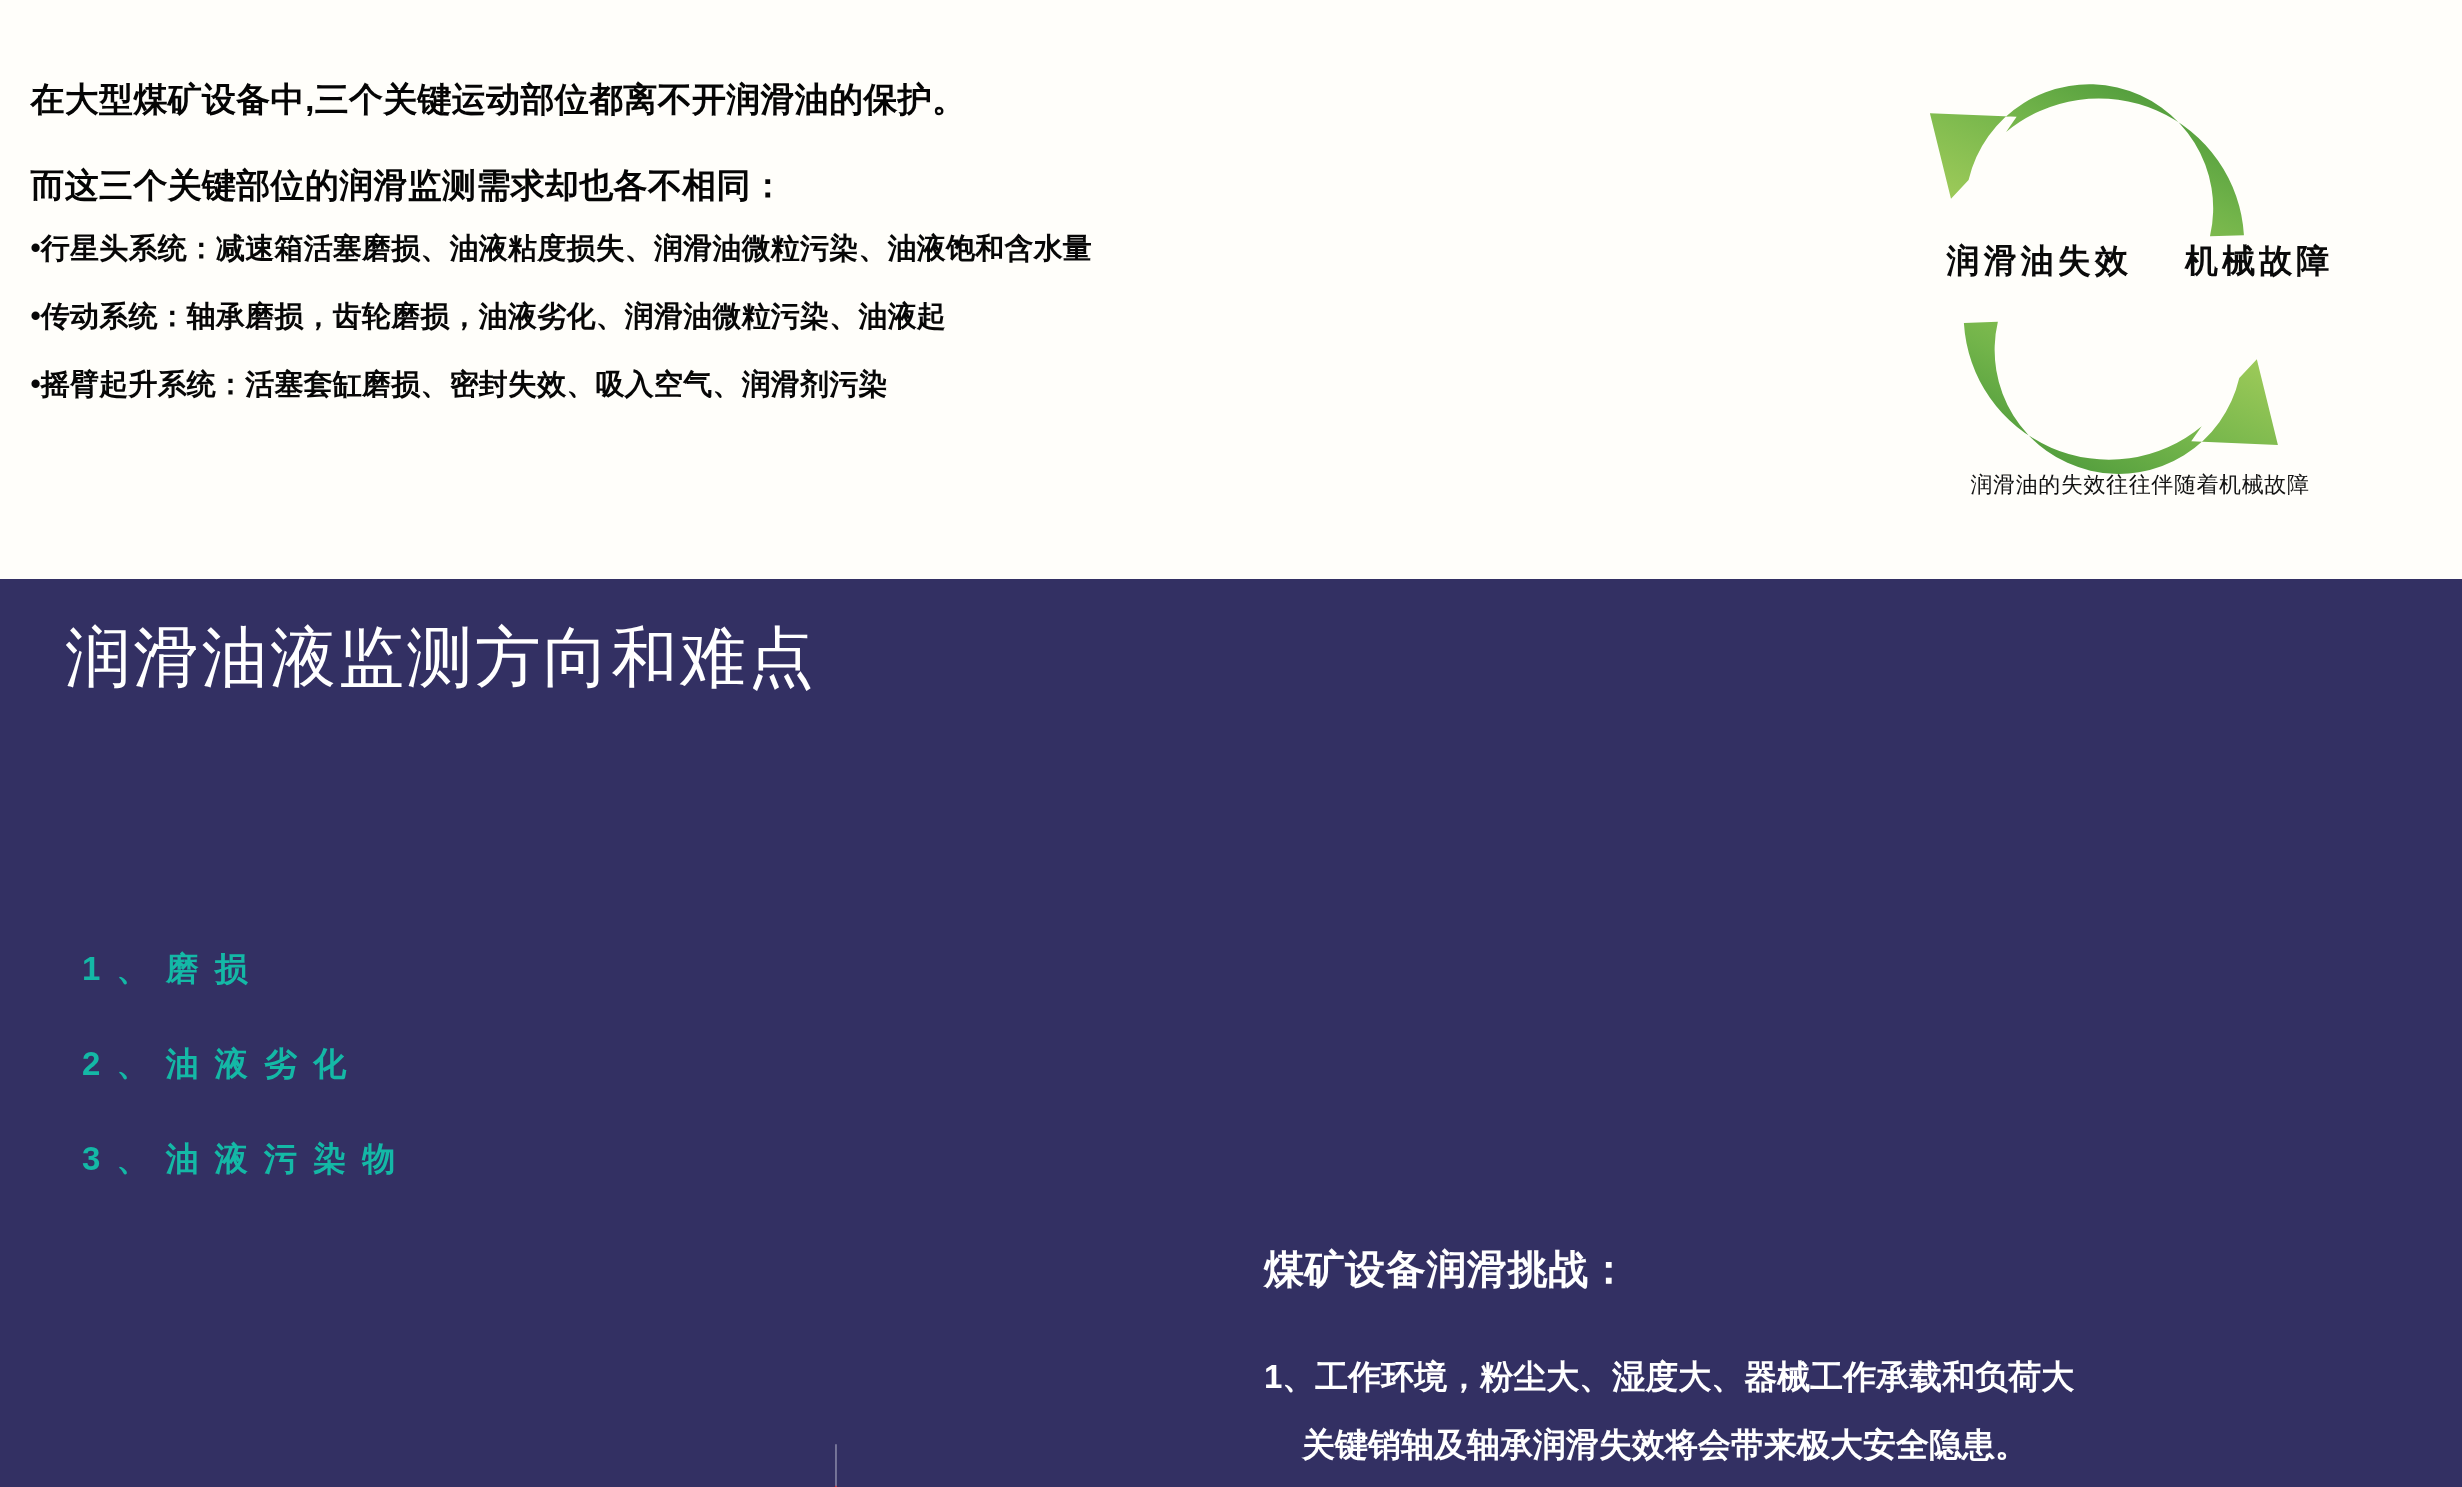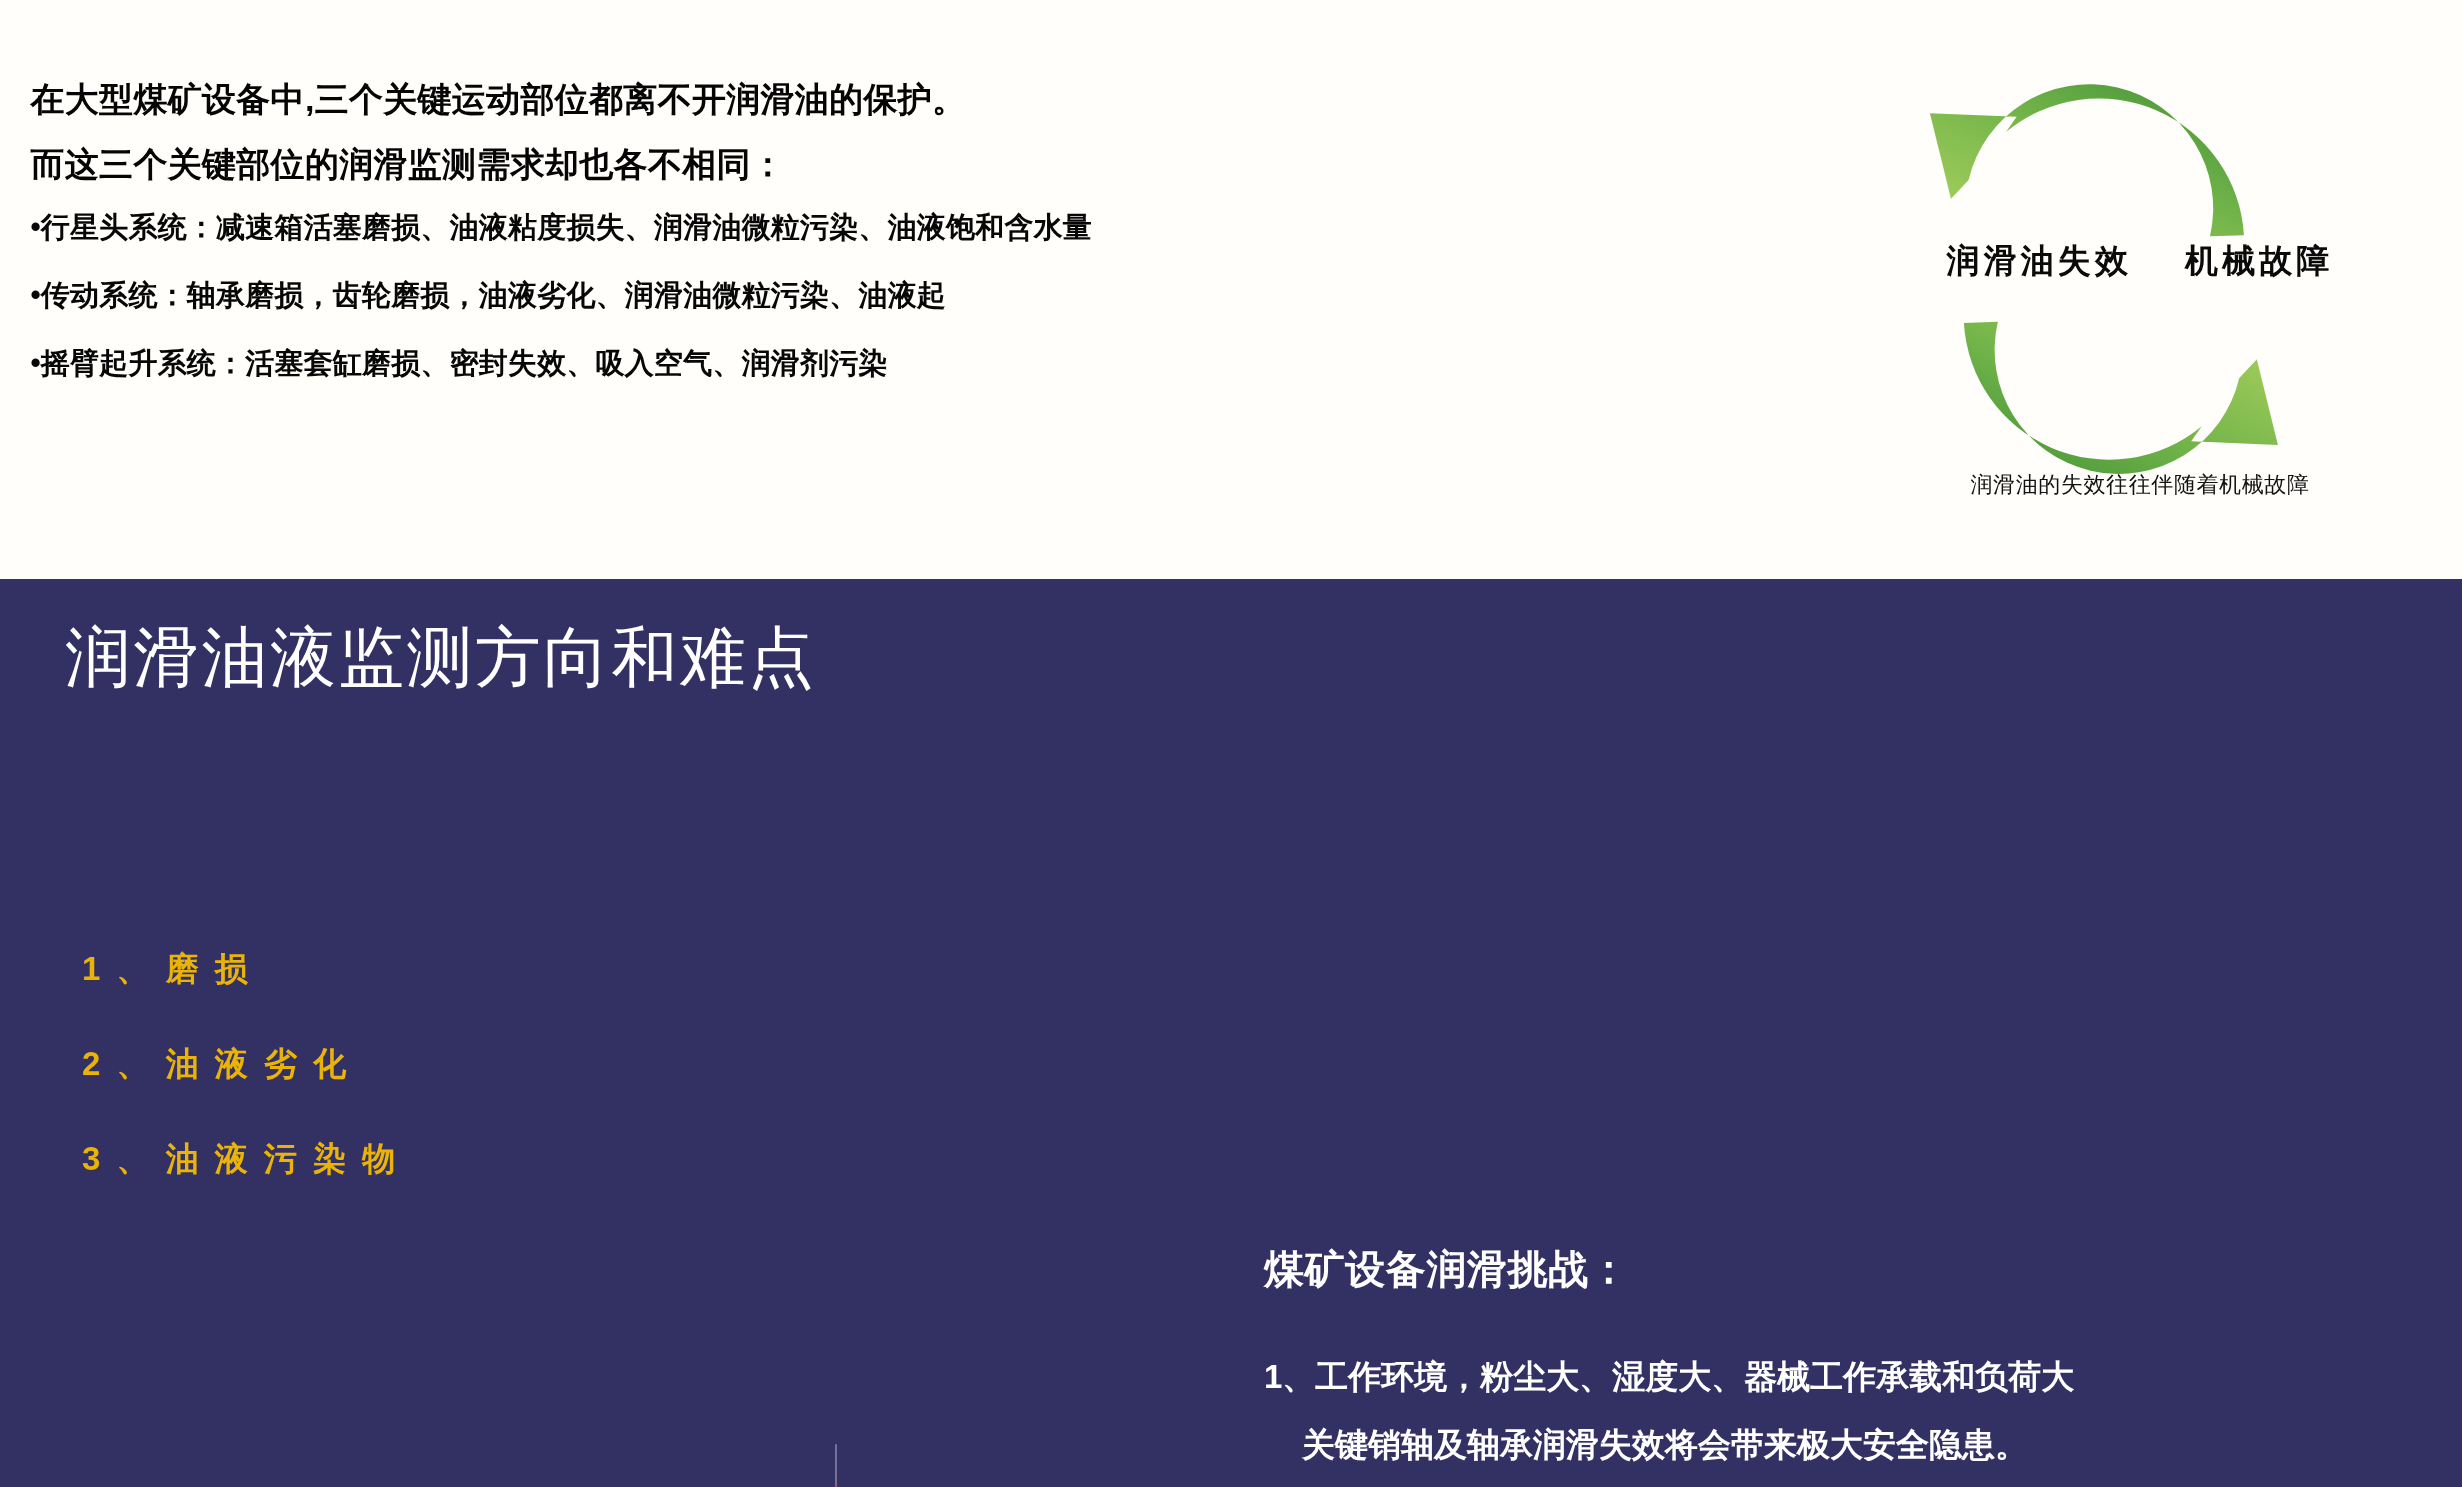--- a/index.html
+++ b/index.html
@@ -17,21 +17,21 @@
     background:#fffefa;
   }
 
   #intro-block {
     position:absolute; left:30.5px; top:82px; width:1730px;
   }
   .intro-line {
     font-size:34px; font-weight:bold; color:#050505;
     letter-spacing:0.3px; line-height:1.0;
   }
-  .intro-line.l1 { margin-bottom:31px; }
+  .intro-line.l1 { margin-bottom:52px; }
   .intro-line.l2 { margin-bottom:32px; }
 
   .bullet-line {
     font-size:29px; font-weight:bold; color:#070707;
     letter-spacing:0.2px; line-height:1.0; margin-bottom:39px;
     white-space:nowrap;
   }
 
   
   #cycle-graphic {
@@ -66,21 +66,21 @@
   #panel-subtitle {
     position:absolute; left:69px; top:176px;
     font-size:33px; font-weight:bold; color:#ffffff;
     letter-spacing:0.6px; white-space:nowrap;
   }
 
   #direction-list {
     position:absolute; left:82px; top:368px; width:446px;
   }
   .direction-item {
-    font-size:33px; font-weight:bold; color:#eab308;
+    font-size:33px; font-weight:bold; color:#14b8a6;
     letter-spacing:3.5px; margin-bottom:50px; white-space:nowrap;
   }
 
   
   #triangle-wrap {
     position:absolute; left:528px; top:833px; width:657px; height:551px;
   }
   #triangle-svg { position:absolute; left:0; top:0; width:657px; height:551px; }
 
   

